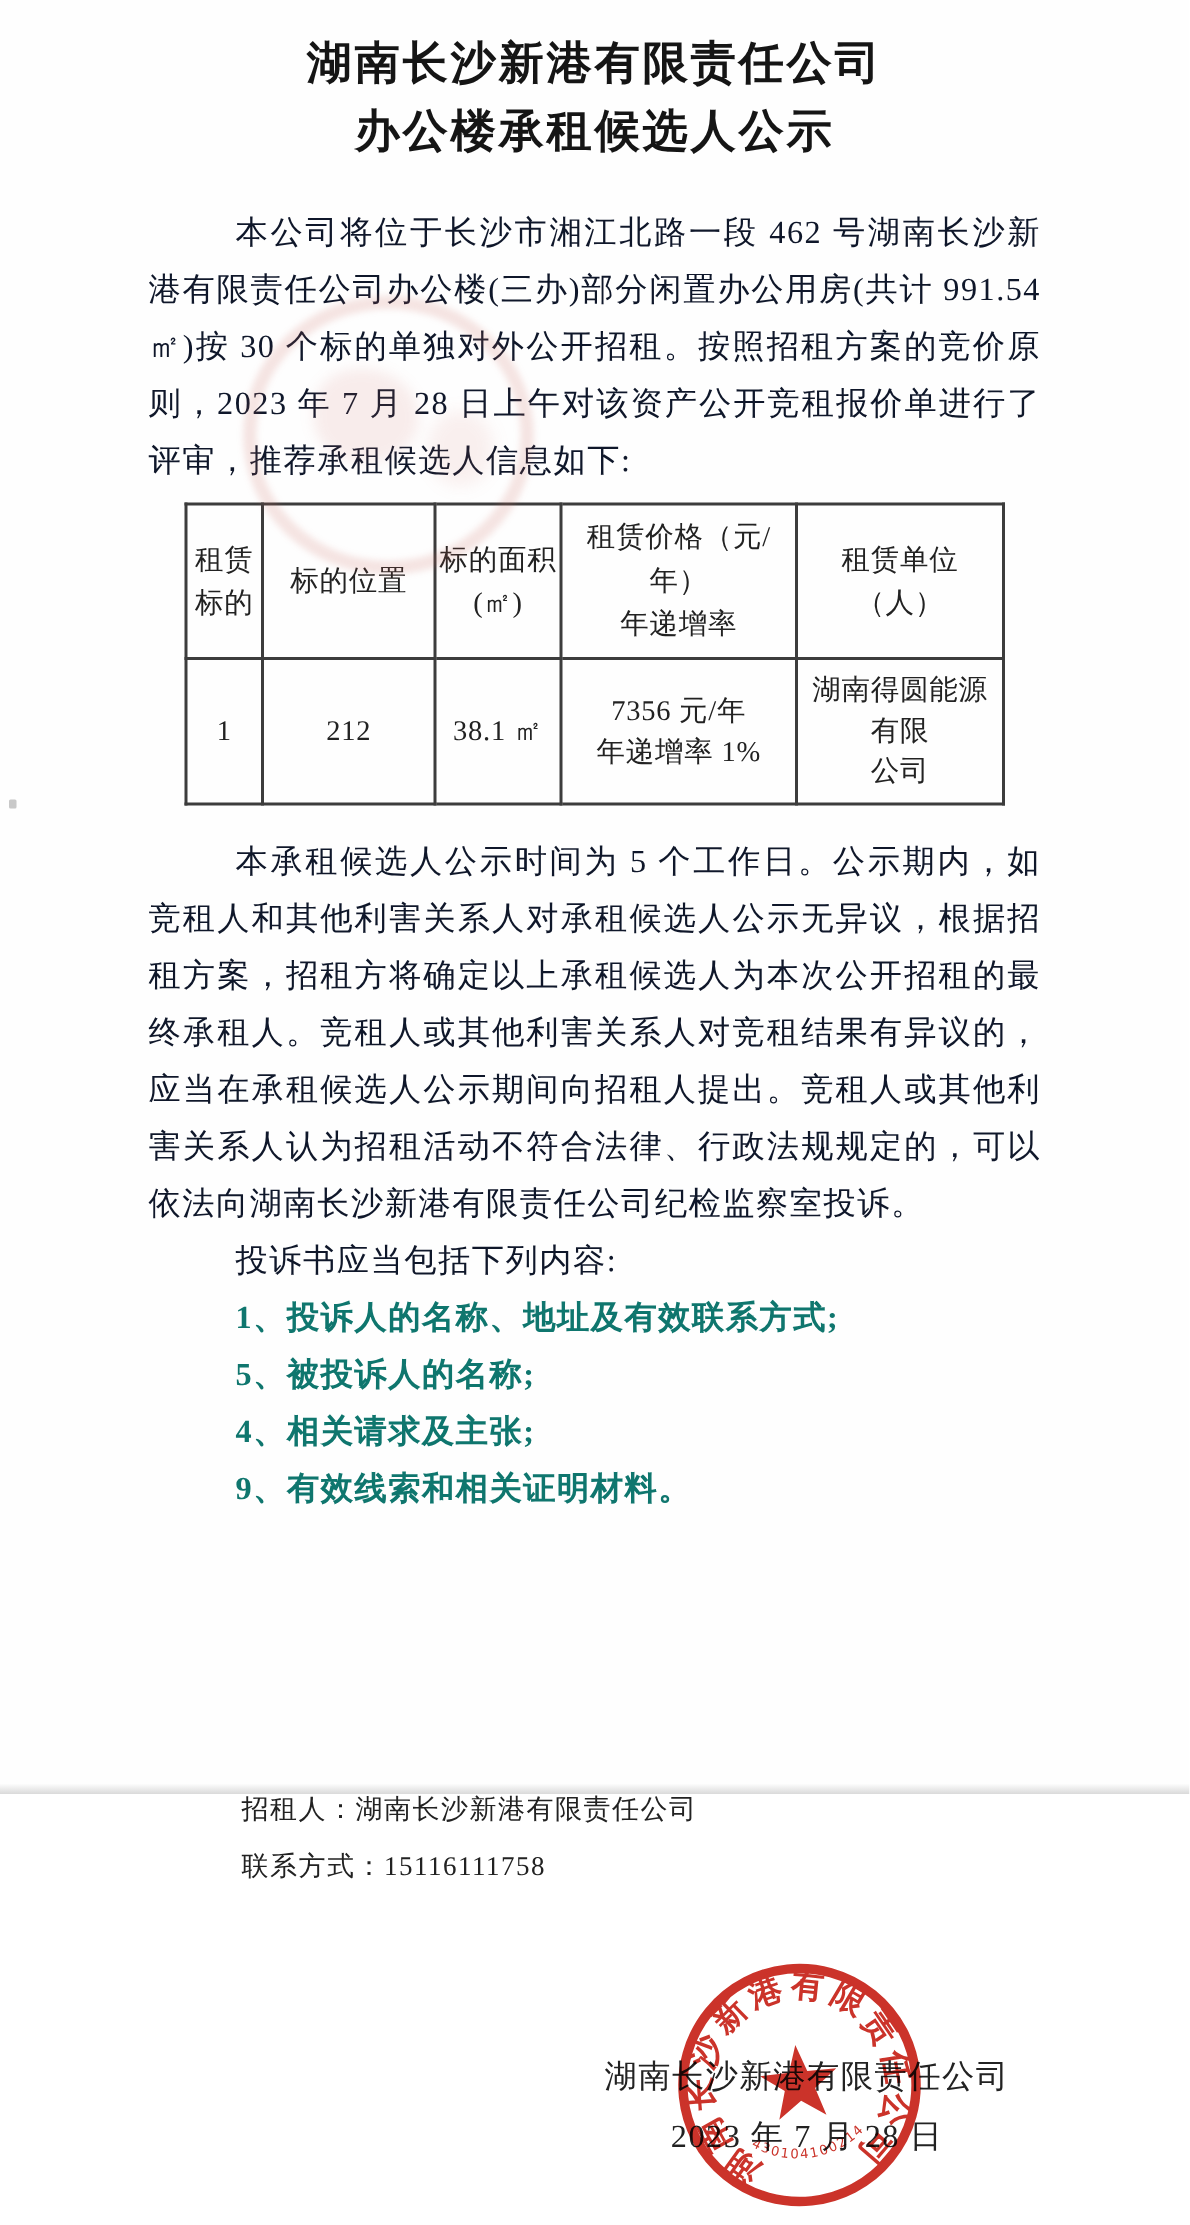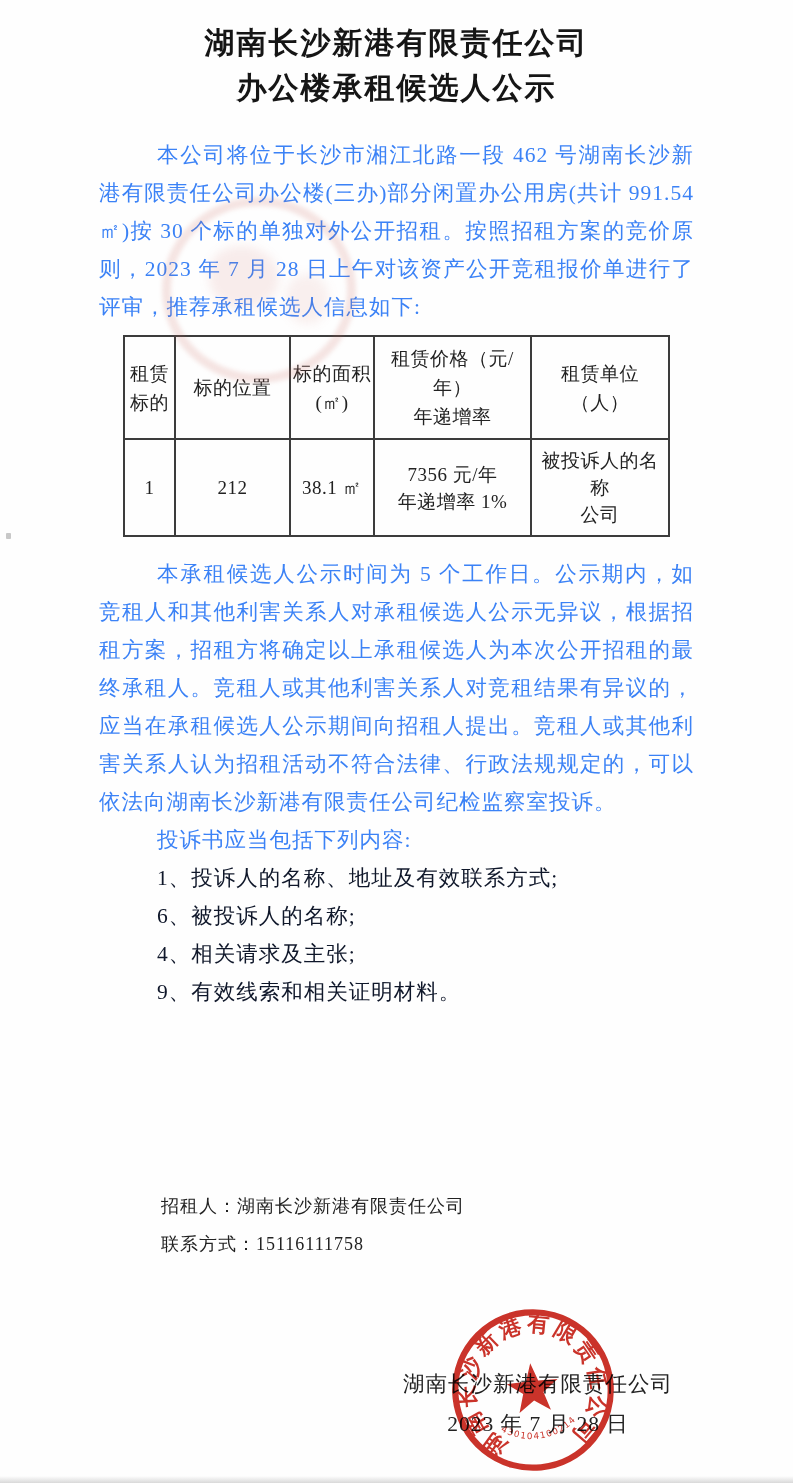--- a/index.html
+++ b/index.html
@@ -1,52 +1,52 @@
 <!DOCTYPE html>
 <html><head>
 <meta charset="utf-8">
 <style>
   html,body{margin:0;padding:0;}
   body{
     width:793px;height:1483px;background:#ffffff;
     font-family:"Liberation Serif","DejaVu Serif",serif;
     color:#1e1e1e;position:relative;overflow:hidden;
   }
-  .page{position:relative;width:793px;height:1483px;background:#fefefe;}
+  .page{position:relative;width:793px;height:1196px;background:#fefefe;}
   
   .page-bottom-edge{
     position:absolute;left:0;bottom:0;width:100%;height:7px;
     background:linear-gradient(#fefefe,#d9d9d9);
   }
   .scan-speck{position:absolute;left:6px;top:533px;width:5px;height:6px;background:#9a9a9a;opacity:.55;border-radius:1px;}
 
   .title{margin:0;text-align:center;font-size:30px;line-height:45px;font-weight:700;letter-spacing:2px;color:#151515;}
   .title-block{padding-top:20px;}
 
   .content{margin:0 99px;width:595px;}
   .para{
     margin:0;font-size:21.5px;line-height:38px;letter-spacing:1px;
-    text-align:justify;text-align-last:left;text-indent:58px;color:#3b82f6;
+    text-align:justify;text-align-last:left;text-indent:58px;color:#0f172a;
   }
   .para.first{margin-top:26px;}
   .para.second{margin-top:18px;}
 
   table.candidates{
     border-collapse:collapse;margin:9px 0 0 24px;width:545px;
     font-size:19px;color:#222;table-layout:fixed;padding-left:48px;
   }
   table.candidates th,table.candidates td{
     border:2px solid #3c3c3c;text-align:center;vertical-align:middle;
     font-weight:normal;white-space:pre-line;padding:7px 2px;line-height:29px;
     letter-spacing:0.5px;
   }
   table.candidates td{line-height:27px;}
   col.c1{width:51px;}col.c2{width:115px;}col.c3{width:84px;}col.c4{width:157px;}col.c5{width:138px;}
 
-  .list-item{margin:0;font-size:21.5px;line-height:38px;letter-spacing:1px;text-indent:58px;color:#0f172a;}
+  .list-item{margin:0;font-size:21.5px;line-height:38px;letter-spacing:1px;text-indent:58px;color:#0f766e;font-weight:bold;}
 
   .contact{margin-top:176px;padding-left:62px;}
   .contact p{margin:0;font-size:18px;line-height:38px;letter-spacing:1px;color:#222;}
 
   .signature{
     position:absolute;top:1364px;right:120px;text-align:center;
     font-size:21.5px;line-height:40px;letter-spacing:1px;color:#222;z-index:2;
   }
   .signature div{margin:0;}
 
@@ -105,33 +105,33 @@
           <th>租赁单位（人）</th>
         </tr>
       </thead>
       <tbody>
         <tr>
           <td>1</td>
           <td>212</td>
           <td>38.1 ㎡</td>
           <td>7356 元/年
 年递增率 1%</td>
-          <td>被投诉人的名称
+          <td>湖南得圆能源有限
 公司</td>
         </tr>
       </tbody>
     </table>
 
     <p class="para second">本承租候选人公示时间为 5 个工作日。公示期内，如竞租人和其他利害关系人对承租候选人公示无异议，根据招租方案，招租方将确定以上承租候选人为本次公开招租的最终承租人。竞租人或其他利害关系人对竞租结果有异议的，应当在承租候选人公示期间向招租人提出。竞租人或其他利害关系人认为招租活动不符合法律、行政法规规定的，可以依法向湖南长沙新港有限责任公司纪检监察室投诉。</p>
 
     <p class="para">投诉书应当包括下列内容:</p>
 
     <div>
       <p class="list-item">1、投诉人的名称、地址及有效联系方式;</p>
-      <p class="list-item">6、被投诉人的名称;</p>
+      <p class="list-item">5、被投诉人的名称;</p>
       <p class="list-item">4、相关请求及主张;</p>
       <p class="list-item">9、有效线索和相关证明材料。</p>
     </div>
 
     <div class="contact">
       <p>招租人：湖南长沙新港有限责任公司</p>
       <p>联系方式：15116111758</p>
     </div>
 
   </div>

